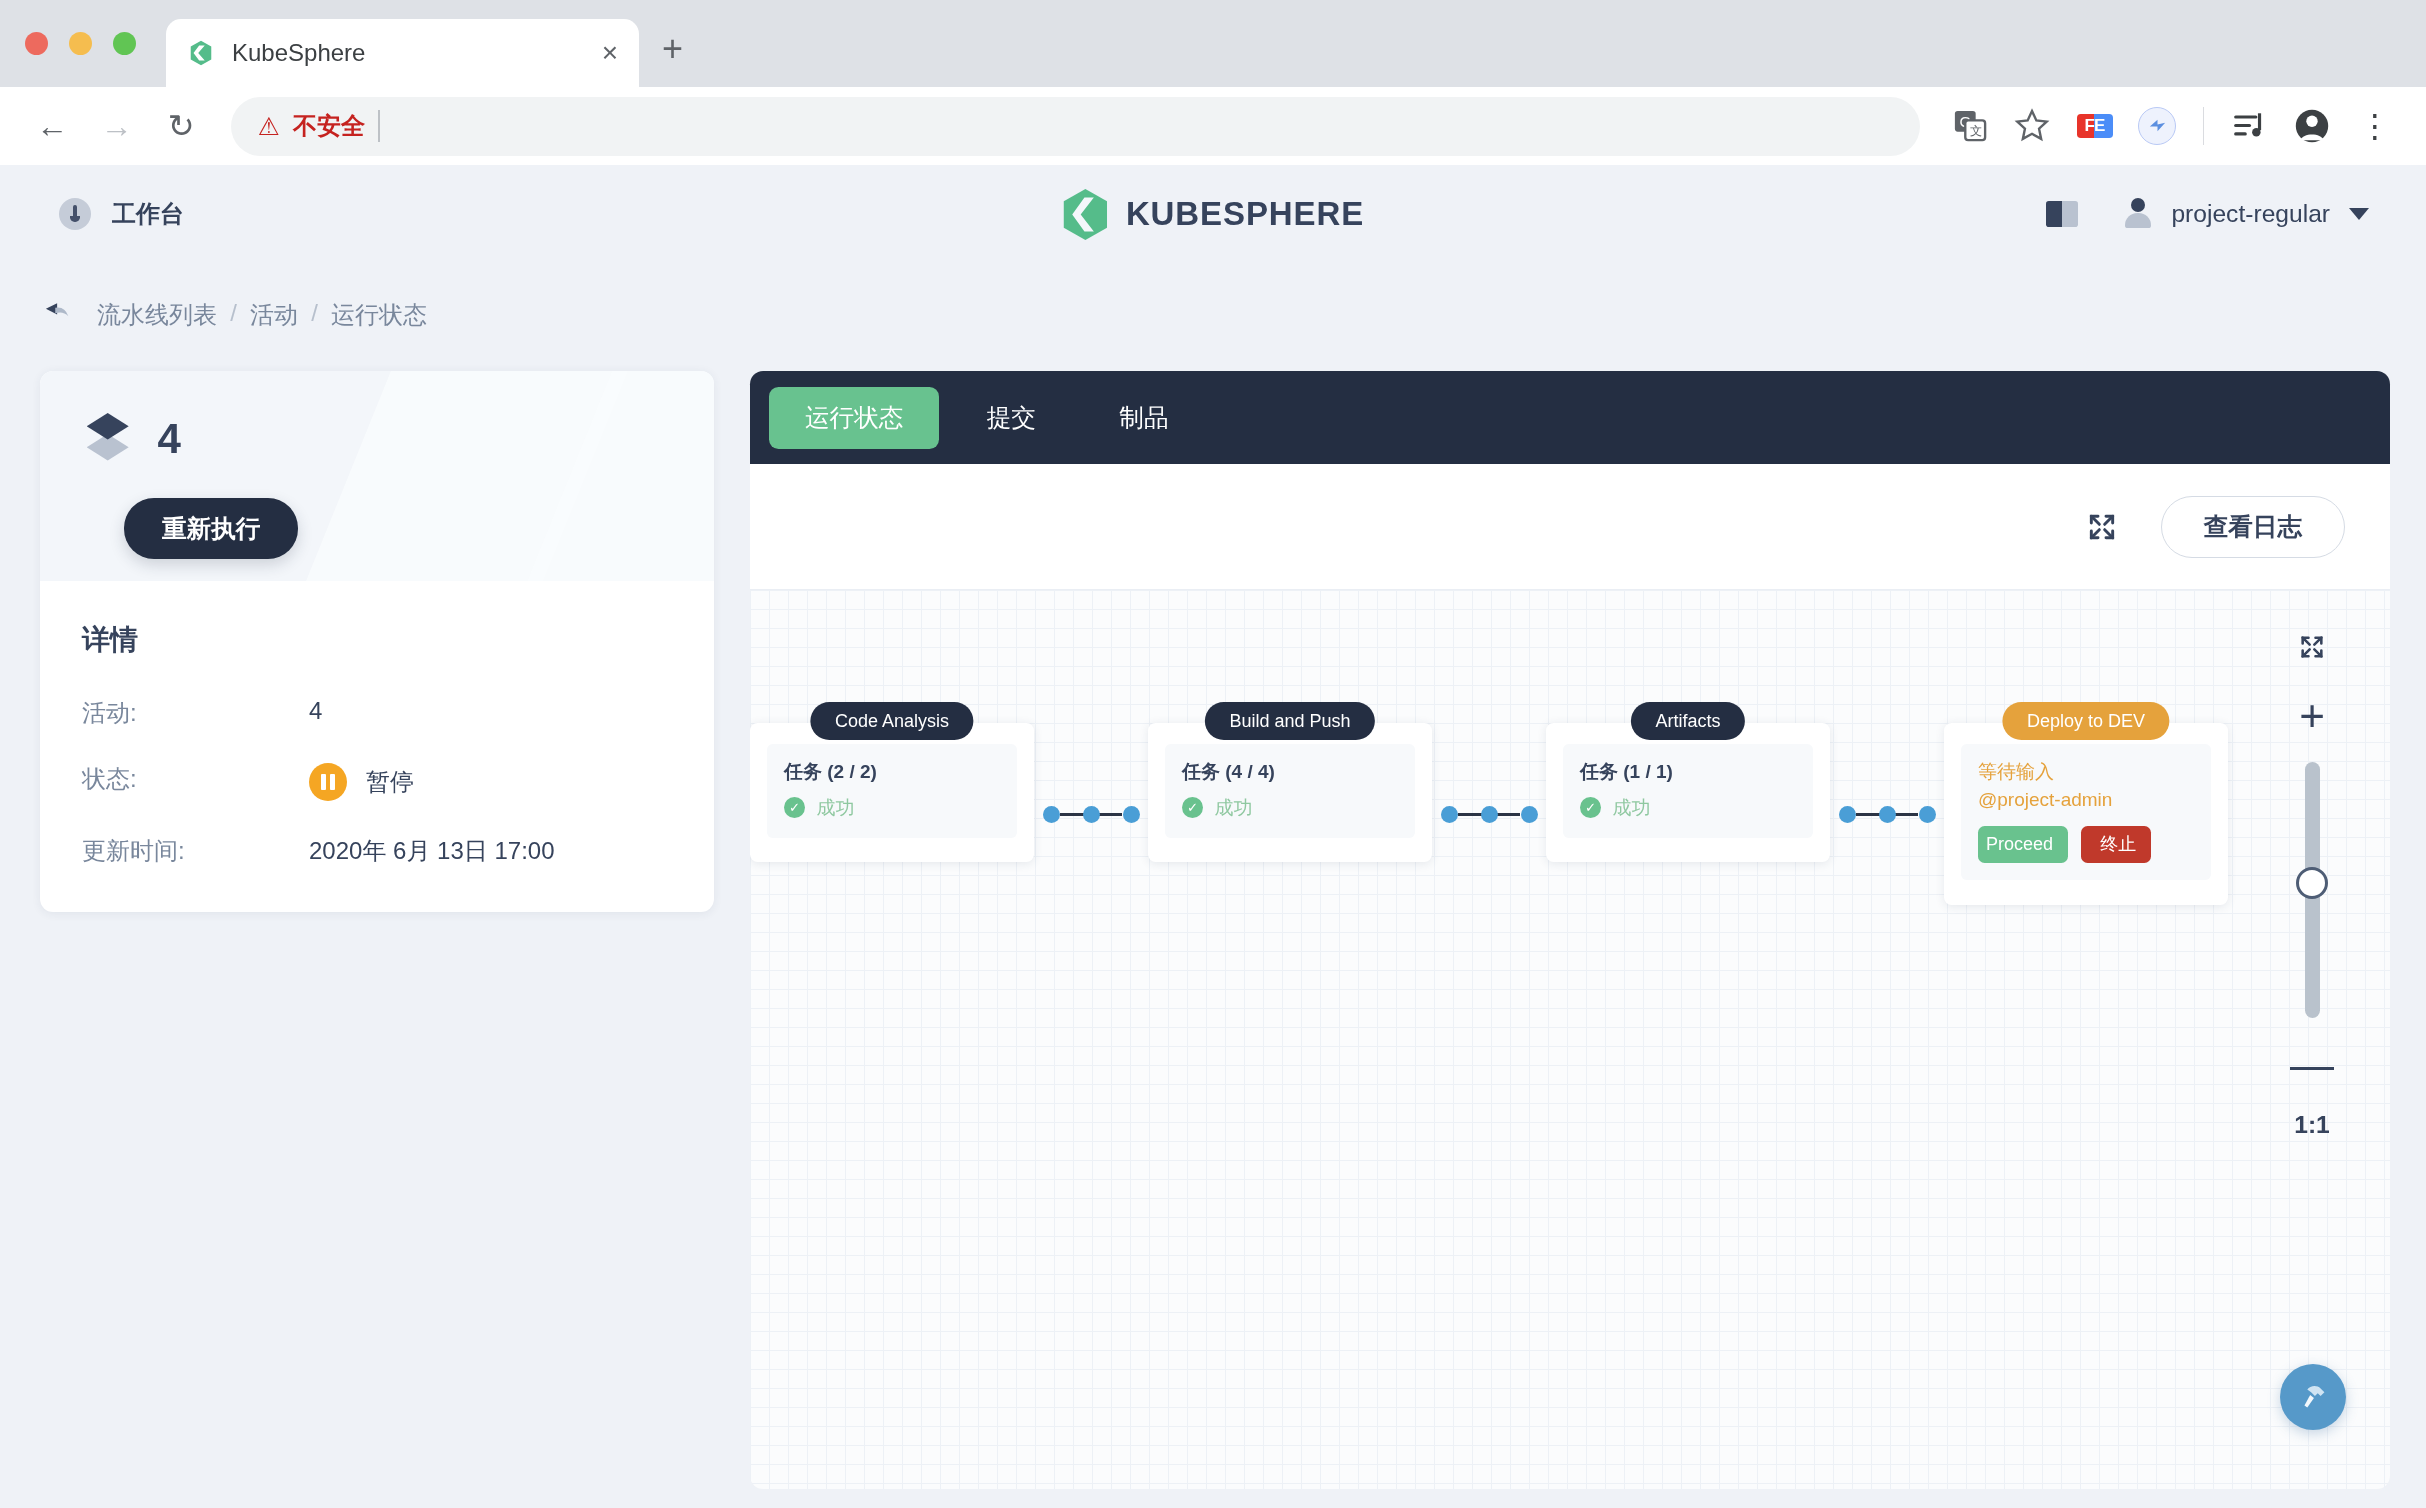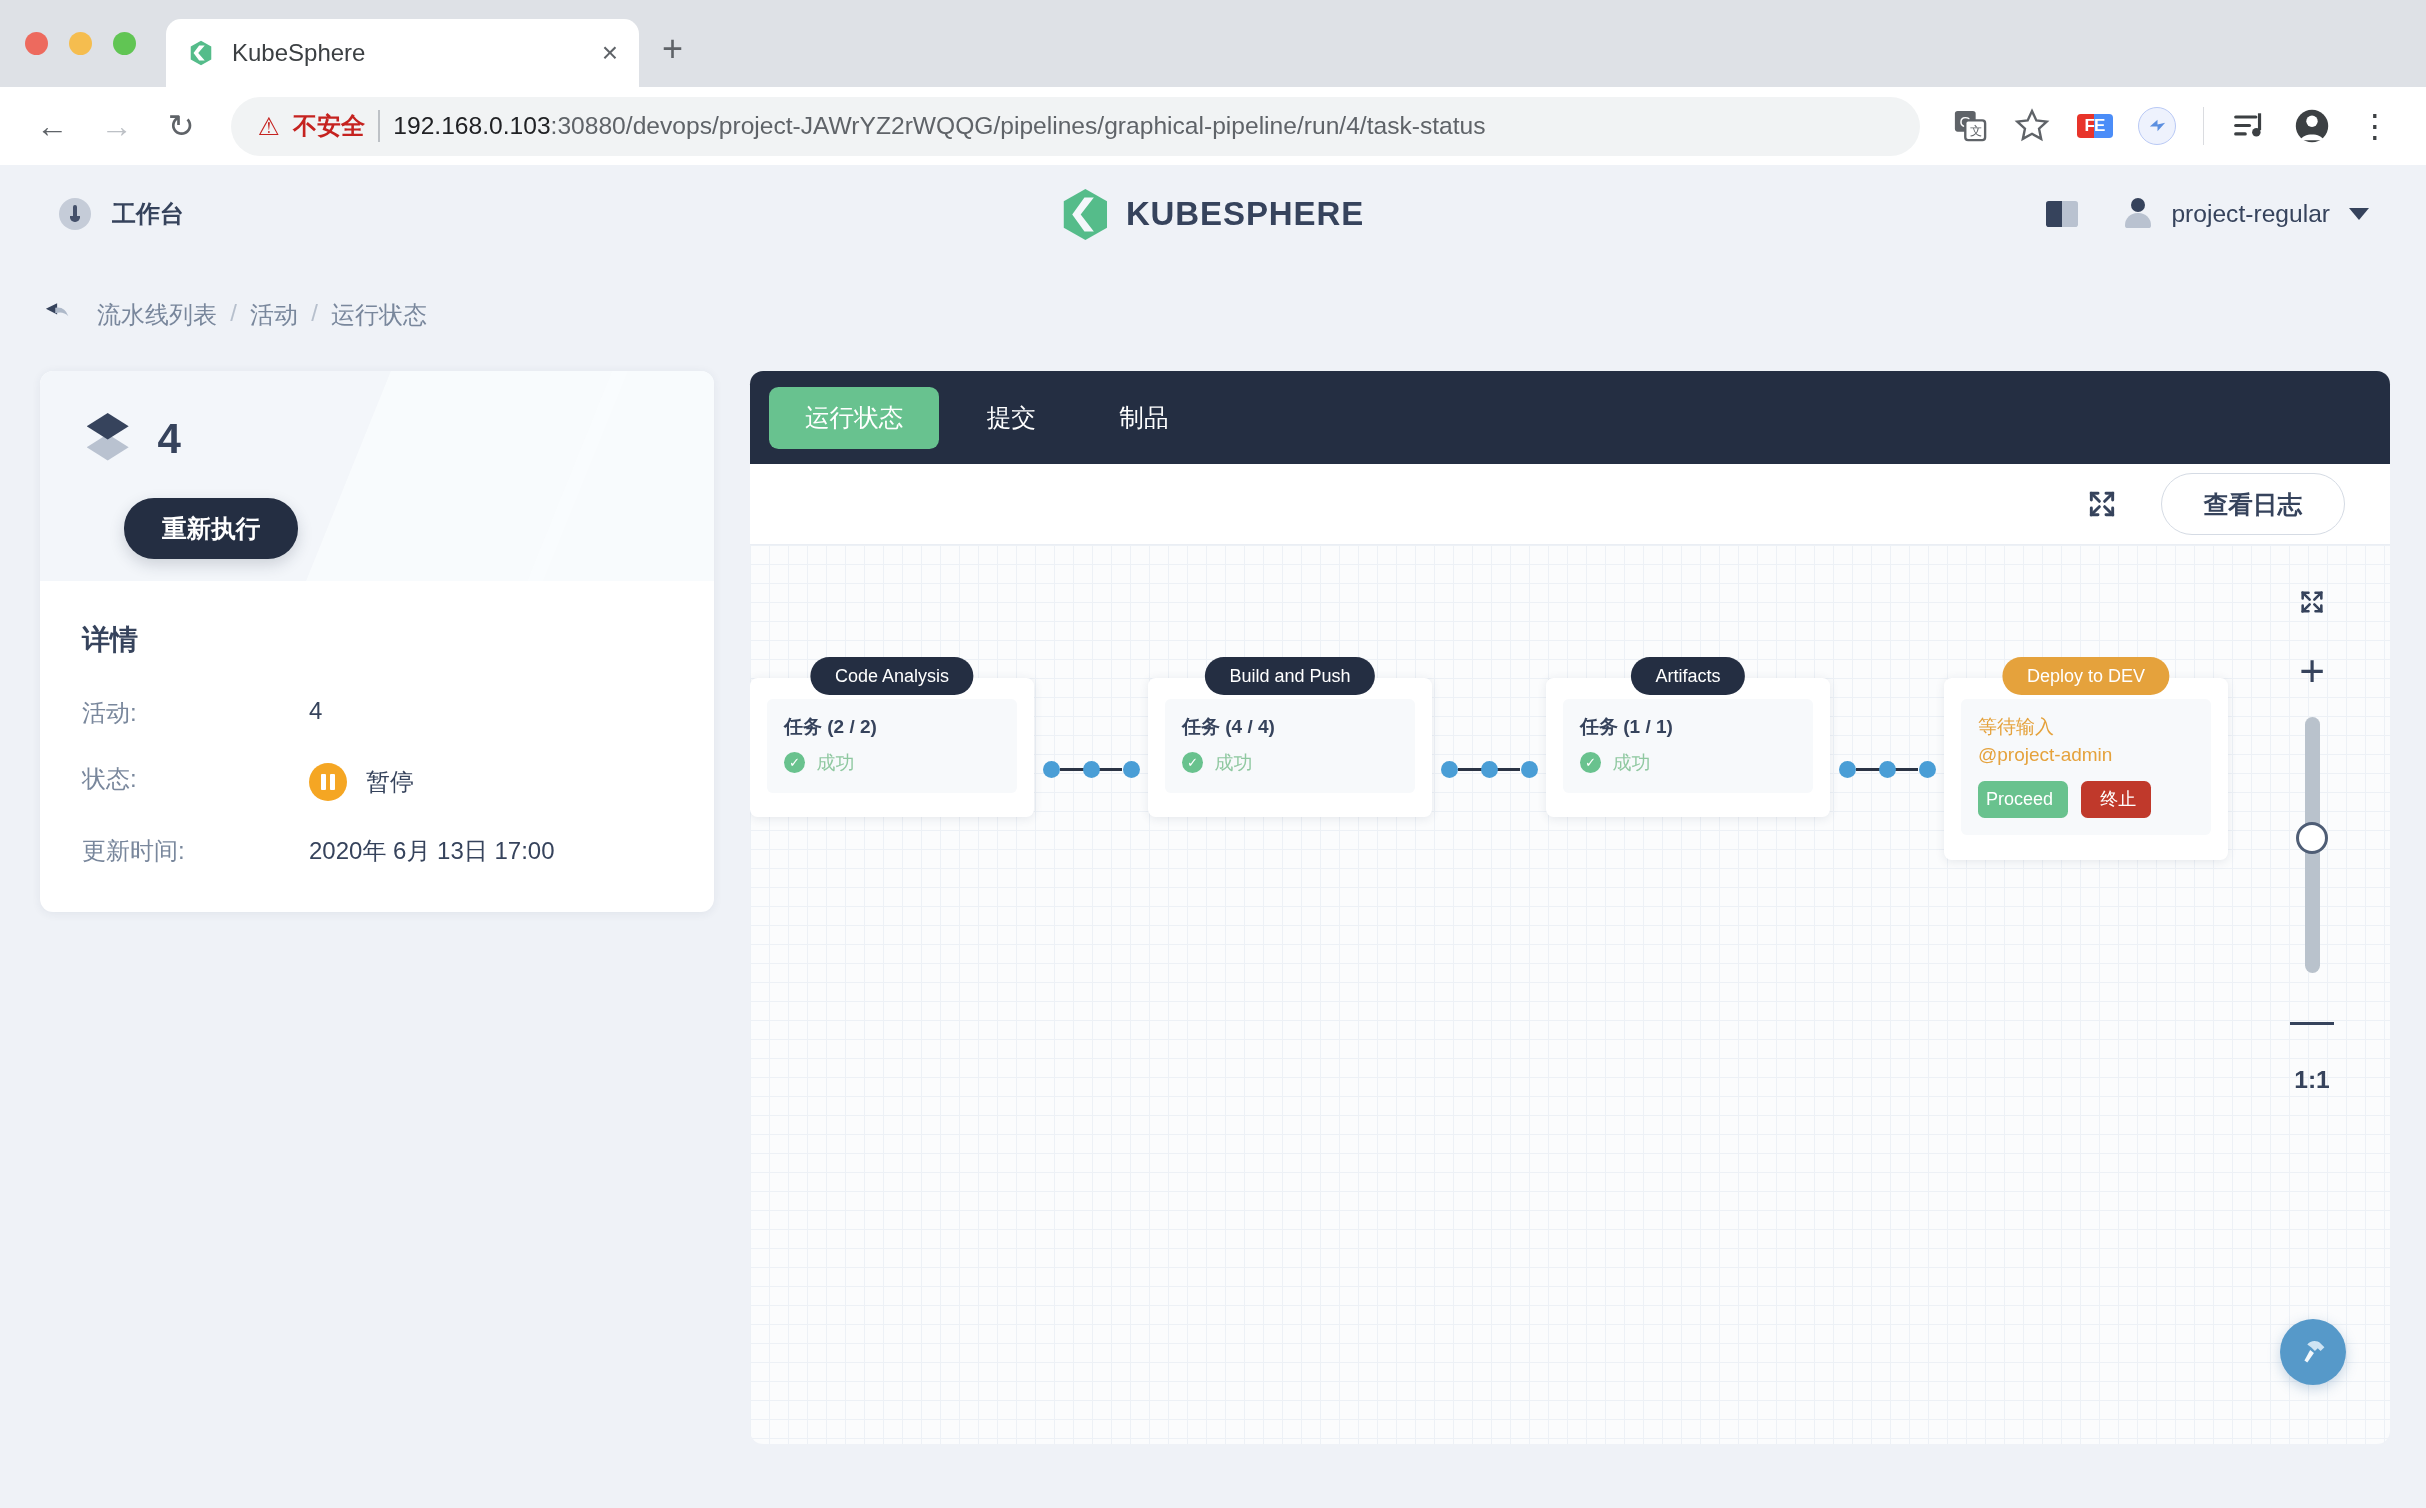--- a/index.html
+++ b/index.html
@@ -103,21 +103,21 @@
   .d-value { font-size:24px; color:#36435c; display:flex; align-items:center; gap:19px; }
   .pause-ico { width:38px; height:38px; border-radius:50%; background:#f5a623; display:flex; align-items:center; justify-content:center; gap:4.7px; }
   .pause-ico i { width:4.7px; height:16px; background:#fff; border-radius:0.9px; }
 
   
   .main-panel { flex:1; }
   .tabs-bar { background:#242e42; border-radius:13.2px 13.2px 0 0; height:93px; display:flex; align-items:center; padding:0 19px; gap:11.4px; }
   .tab-item { height:62px; padding:0 36px; display:flex; align-items:center; justify-content:center; font-size:24.6px; color:#fff; border-radius:9.5px; cursor:pointer; }
   .tab-item.active { background:#68c28f; font-weight:normal; }
 
-  .toolbar { background:#fff; height:81px; display:flex; align-items:center; justify-content:flex-end; gap:38px; padding-right:45px; border-bottom:0.9px solid #eaeef4; }
+  .toolbar { background:#fff; height:126px; display:flex; align-items:center; justify-content:flex-end; gap:38px; padding-right:45px; border-bottom:0.9px solid #eaeef4; }
   .expand-ico { width:42px; height:42px; cursor:pointer; display:flex; align-items:center; justify-content:center; }
   .log-btn { height:62px; padding:0 42px; border-radius:32px; border:0.9px solid #d5dbe4; background:#fff; color:#36435c; font-size:24.6px; font-weight:bold; cursor:pointer; font-family:inherit; }
 
   .graph {
     position:relative; height:899px; background:#fbfcfd;
     background-image:
       linear-gradient(to right, #edf1f6 0.9px, transparent 0.9px),
       linear-gradient(to bottom, #edf1f6 0.9px, transparent 0.9px);
     background-size:19px 19px;
     border-radius:0 0 13.2px 13.2px; overflow:hidden;
@@ -186,21 +186,20 @@
   </div>
 
   <div class="urlbar-row">
     <span class="nav-btn">←</span>
     <span class="nav-btn dim">→</span>
     <span class="nav-btn">↻</span>
     <div class="omnibox">
       <span class="warn-ico">⚠</span>
       <span class="warn-txt">不安全</span>
       <span class="omni-sep"></span>
-      <span class="url"><b>192.168.0.103</b><span>:30880/devops/project-JAWrYZ2rWQQG/pipelines/graphical-pipeline/run/4/task-status</span></span>
     </div>
     <span class="tool-ico">
       <svg width="34" height="34" viewBox="0 0 36 36">
         <rect x="2" y="2" width="22" height="22" rx="3" fill="#5f6368"></rect>
         <text x="7" y="19" font-size="16" fill="#fff" font-family="Liberation Sans, sans-serif">G</text>
         <rect x="13" y="12" width="21" height="21" rx="3" fill="#fff" stroke="#5f6368" stroke-width="2.5"></rect>
         <text x="18" y="28" font-size="13" fill="#5f6368" font-family="Liberation Sans, sans-serif">文</text>
       </svg>
     </span>
     <span class="tool-ico">

